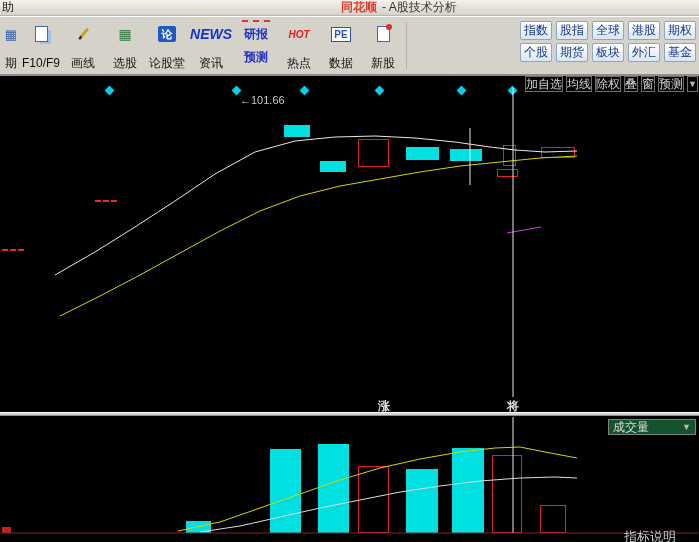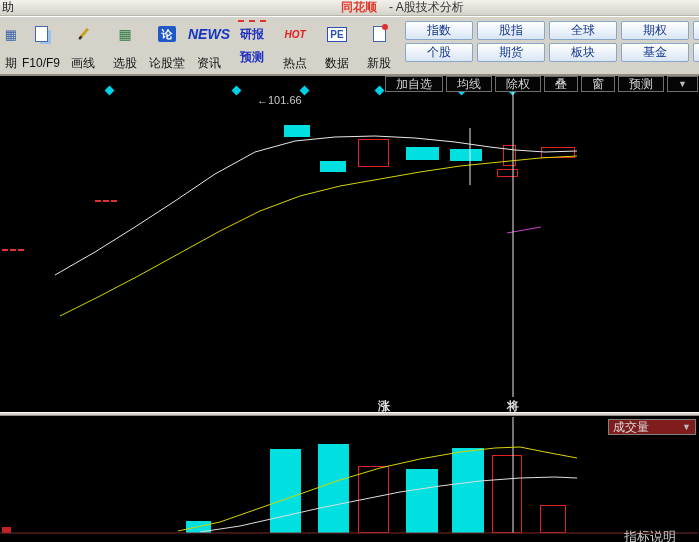--- a/index.html
+++ b/index.html
@@ -2,21 +2,21 @@
 <html><head>
 <meta charset="utf-8">
 <style>
   *{box-sizing:border-box}
   body{margin:0;background:#555;font-family:"Liberation Sans","DejaVu Sans",sans-serif}
   .screen{position:relative;width:699px;height:542px;background:#000;overflow:hidden}
 
   
   .titlebar{position:absolute;top:0;left:0;right:0;height:16px;background:linear-gradient(#f4f2ec,#d5d2ca);display:flex;align-items:center;font-size:12px;color:#222;border-bottom:1px solid #b9b6ae;z-index:10}
   .menu-partial{margin-left:2px;line-height:15px}
-  .title-center{position:absolute;left:341px;top:0;display:flex;gap:12px;align-items:center;white-space:nowrap;line-height:15px}
+  .title-center{position:absolute;left:341px;top:0;display:flex;gap:5px;align-items:center;white-space:nowrap;line-height:15px}
   .logo{color:#e23c2e;font-weight:bold}
   .title-text{color:#333}
 
   
   .toolbar{position:absolute;top:16px;left:0;right:0;height:60px;background:#d5d2ca;border-top:1px solid #fff;border-bottom:2px solid #8f8d85;display:flex;align-items:stretch;padding:1px 2px;z-index:10}
   .tb-btn{display:flex;flex-direction:column;align-items:center;justify-content:space-between;padding:3px 2px 3px;min-width:42px}
   .tb-btn.partial{min-width:18px;overflow:hidden}
   .tb-btn .lbl{font-size:12px;color:#111;line-height:13px;white-space:nowrap}
   .icn{height:26px;display:flex;align-items:center;justify-content:center}
   .page-icon{width:13px;height:16px;background:#fff;border:1px solid #4466aa;box-shadow:4px 3px 0 -1px #9fc0e8}
@@ -28,32 +28,32 @@
   .pe-box{width:20px;height:15px;border:1px solid #2a52b0;color:#2a52b0;font-size:10px;font-weight:bold;display:flex;align-items:center;justify-content:center;background:#fff}
   .hot-txt{color:#e02020;font-weight:bold;font-style:italic;font-size:10px}
   .star-page{width:13px;height:16px;background:#fff;border:1px solid #4466aa;position:relative}
   .star-page::after{content:"";position:absolute;right:-3px;top:-3px;width:6px;height:6px;background:#e03030;border-radius:50%}
   .tb-stack{display:flex;flex-direction:column;justify-content:space-evenly;align-items:center;min-width:44px;position:relative}
   .tb-stack .blue{color:#2030c0;font-size:12px;font-weight:bold;line-height:14px}
   .red-top::before{content:"";position:absolute;top:2px;left:8px;width:28px;border-top:2px dashed #e03030}
   .sep{width:1px;background:#b3b0a8;margin:4px 2px}
   .tb-grid{margin-left:auto;display:flex;gap:4px;padding:3px 1px}
   .gcol{display:flex;flex-direction:column;gap:3px}
-  .grid-btn{width:68px;height:19px;background:linear-gradient(#ffffff,#d9e6f5);border:1px solid #88a6c8;border-radius:2px;color:#14368c;font-size:12px;display:flex;align-items:center;justify-content:center}
+  .grid-btn{width:32px;height:19px;background:linear-gradient(#ffffff,#d9e6f5);border:1px solid #88a6c8;border-radius:2px;color:#14368c;font-size:12px;display:flex;align-items:center;justify-content:center}
 
   
   .chart-area{position:absolute;top:76px;left:0;width:699px;height:466px;background:#000}
   #chart-layer{position:absolute;inset:0}
   #lines-svg{position:absolute;left:0;top:0;pointer-events:none}
   .chart-toolbar{position:absolute;top:0;right:1px;display:flex;gap:3px;z-index:6}
-  .ct-btn{height:16px;border:1px solid #6e6e6e;background:#050505;color:#d5d5d5;font-size:12px;padding:0 10px;display:flex;align-items:center;white-space:nowrap}
+  .ct-btn{height:16px;border:1px solid #6e6e6e;background:#050505;color:#d5d5d5;font-size:12px;padding:0 0;display:flex;align-items:center;white-space:nowrap}
   .ct-btn.dd{font-size:9px;color:#bbb}
-  .price-label{position:absolute;left:257px;top:18px;color:#c8c8c8;font-size:11px;z-index:4}
+  .price-label{position:absolute;left:240px;top:18px;color:#c8c8c8;font-size:11px;z-index:4}
   .splitter{position:absolute;left:0;top:336px;width:100%;height:4px;background:#d5d2ca;border-top:1px solid #fff;border-bottom:1px solid #8f8d85;z-index:5}
-  .vol-header{position:absolute;top:343px;right:3px;width:88px;height:16px;border:1px solid #808080;background:#7f1d1d;color:#ddd;font-size:12px;display:flex;align-items:center;justify-content:space-between;padding:0 4px;z-index:6}
+  .vol-header{position:absolute;top:343px;right:3px;width:88px;height:16px;border:1px solid #808080;background:#14532d;color:#ddd;font-size:12px;display:flex;align-items:center;justify-content:space-between;padding:0 4px;z-index:6}
   .vol-header .dd{font-size:9px;color:#bbb}
   .footer-link{position:absolute;top:452px;right:23px;color:#ccc;font-size:13px;z-index:6}
   .diamond{position:absolute;width:7px;height:7px;background:#00d0e8;transform:rotate(45deg)}
   .candle{position:absolute}
   .c-cyan{background:#00e0e0}
   .c-red{border:1px solid #e22222}
   .c-redf{background:#c22222}
   .rdash{position:absolute;width:22px;border-top:2px dashed #e03030}
   .banner-ch{position:absolute;top:322px;color:#ddd;font-size:12px;font-weight:bold}
 </style>
@@ -138,26 +138,26 @@
       </div>
       <div class="gcol">
         <div class="grid-btn">股指</div>
         <div class="grid-btn">期货</div>
       </div>
       <div class="gcol">
         <div class="grid-btn">全球</div>
         <div class="grid-btn">板块</div>
       </div>
       <div class="gcol">
+        <div class="grid-btn">港股</div>
+        <div class="grid-btn">外汇</div>
+      </div>
+      <div class="gcol">
         <div class="grid-btn">期权</div>
         <div class="grid-btn">基金</div>
-      </div>
-      <div class="gcol">
-        <div class="grid-btn">港股</div>
-        <div class="grid-btn">外汇</div>
       </div>
     </div>
   </div>
 
   <div class="chart-area">
     <div id="chart-layer">
         <div class="diamond" style="left: 106px; top: 11px;"></div>
         <div class="diamond" style="left: 233px; top: 11px;"></div>
         <div class="diamond" style="left: 301px; top: 11px;"></div>
         <div class="diamond" style="left: 376px; top: 11px;"></div>

